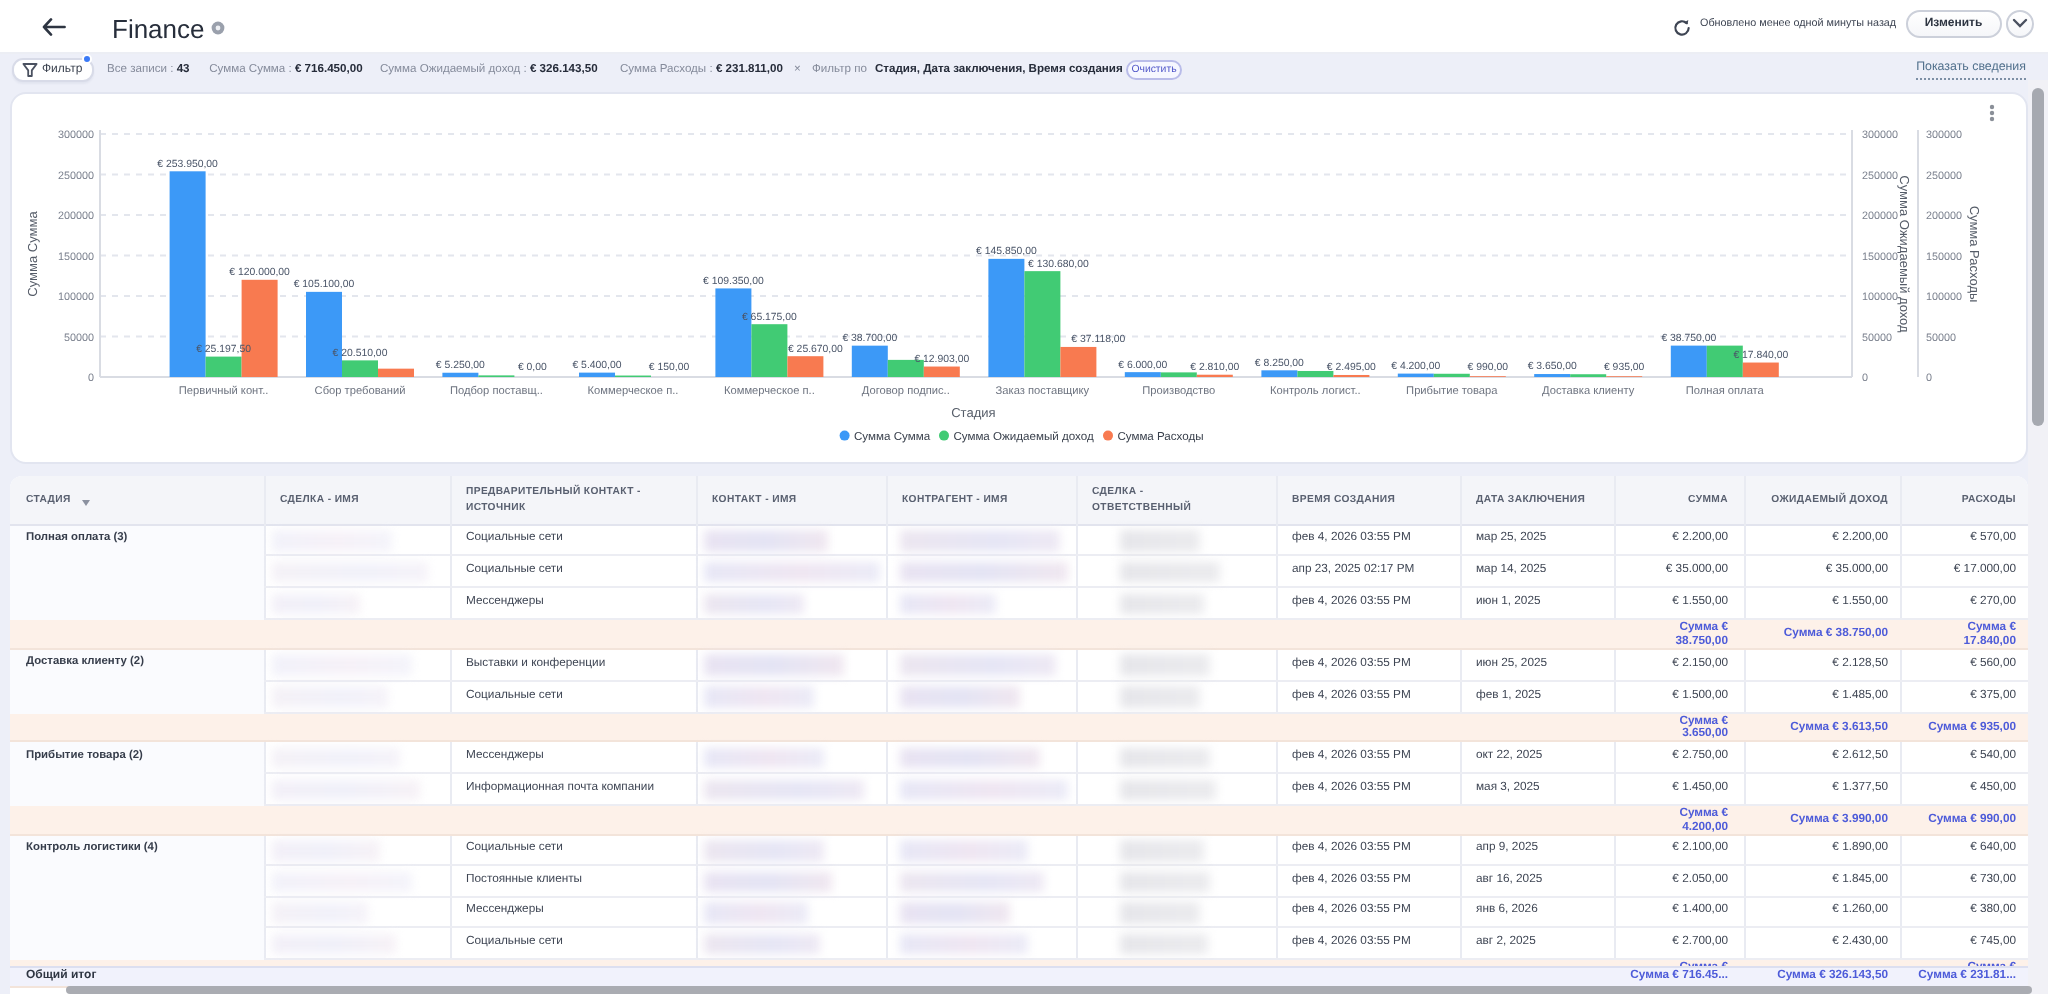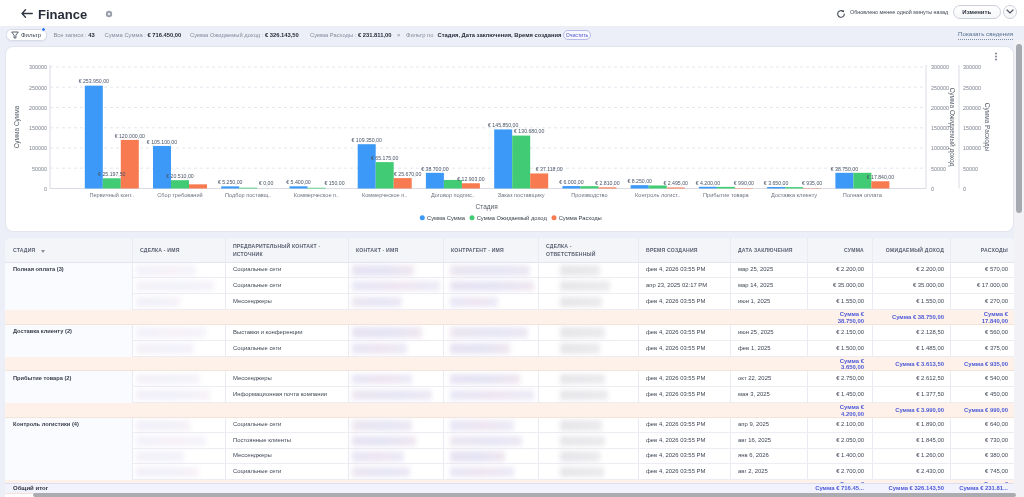--- a/index.html
+++ b/index.html
@@ -1,19 +1,19 @@
 <!DOCTYPE html>
 <html><head><meta charset="utf-8"><style>
 *{margin:0;padding:0;box-sizing:border-box} body{width:1024px;height:497px;overflow:hidden;background:#edeff8;font-family:'Liberation Sans', sans-serif;position:relative}
 </style></head><body>
 <div style="position:absolute;left:0;top:0;width:1024px;height:27px;background:#fff;border-bottom:1px solid #eceef4"></div>
 <svg width="12" height="9" viewBox="0 0 12 9" style="position:absolute;left:21px;top:9px">
     <path d="M4.5 0.7 L1 4.5 L4.5 8.3 M1 4.5 L11.3 4.5" stroke="#2e3542" stroke-width="1.3" fill="none" stroke-linecap="round" stroke-linejoin="round"></path>
   </svg>
-<div style="position:absolute;left:38px;top:6.5px;font-size:13px;font-weight:bold;color:#272e3b">Finance</div>
+<div style="position:absolute;left:56px;top:6.5px;font-size:13px;font-weight:normal;color:#272e3b">Finance</div>
 <svg width="8" height="8" viewBox="0 0 8 8" style="position:absolute;left:105px;top:10px">
     <circle cx="4" cy="4" r="3.2" fill="#9aa0ac"></circle>
     <circle cx="4" cy="4" r="1.2" fill="#eef0f4"></circle>
   </svg>
 <svg width="10" height="10" viewBox="0 0 12 12" style="position:absolute;left:836px;top:8.5px">
     <path d="M10 6 a4 4 0 1 1 -1.2 -2.9" stroke="#3e4553" stroke-width="1.3" fill="none" stroke-linecap="round"></path>
     <path d="M9.8 1.2 L9.3 3.8 L6.9 2.9 Z" fill="#3e4553"></path>
   </svg>
 <div style="position:absolute;left:850px;top:9.2px;font-size:5.4px;color:#3e4553">Обновлено менее одной минуты назад</div>
 <div style="position:absolute;left:952.5px;top:4.5px;width:48.5px;height:14px;background:linear-gradient(#fff,#f5f6f9);border:1px solid #ccd0da;border-radius:7px;font-size:6px;font-weight:bold;color:#2e3542;text-align:center;line-height:12.5px">Изменить</div>

